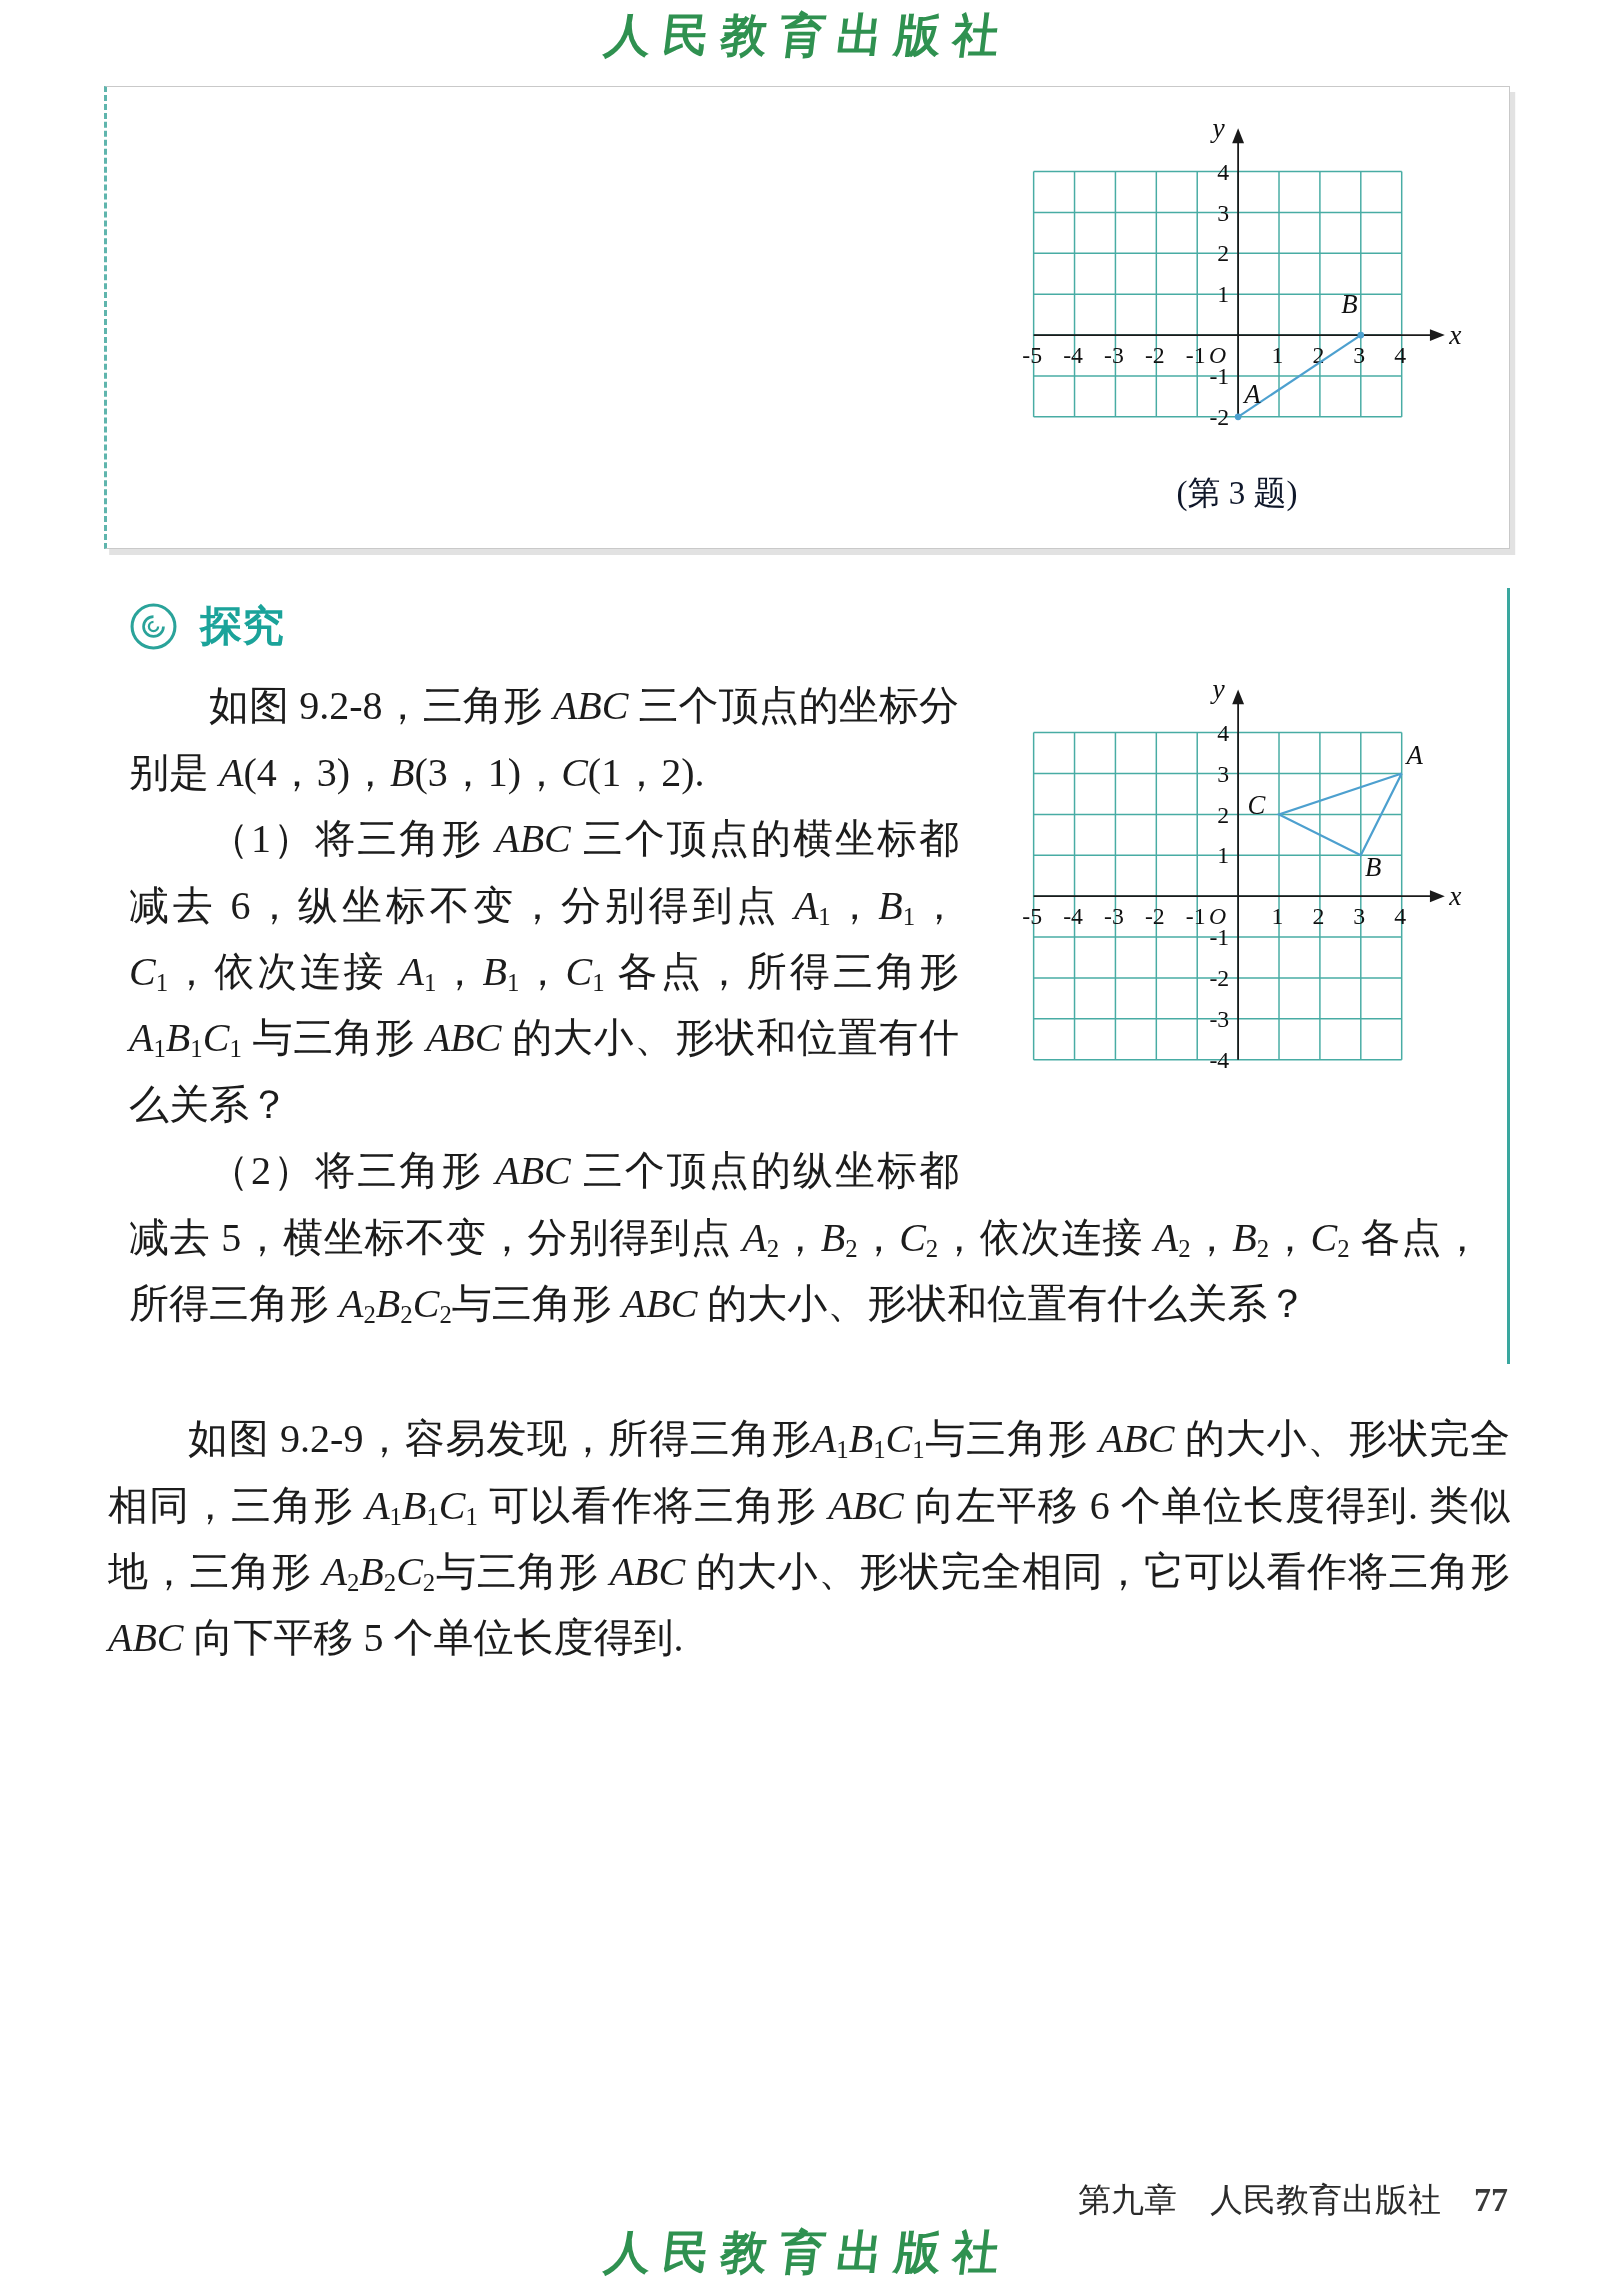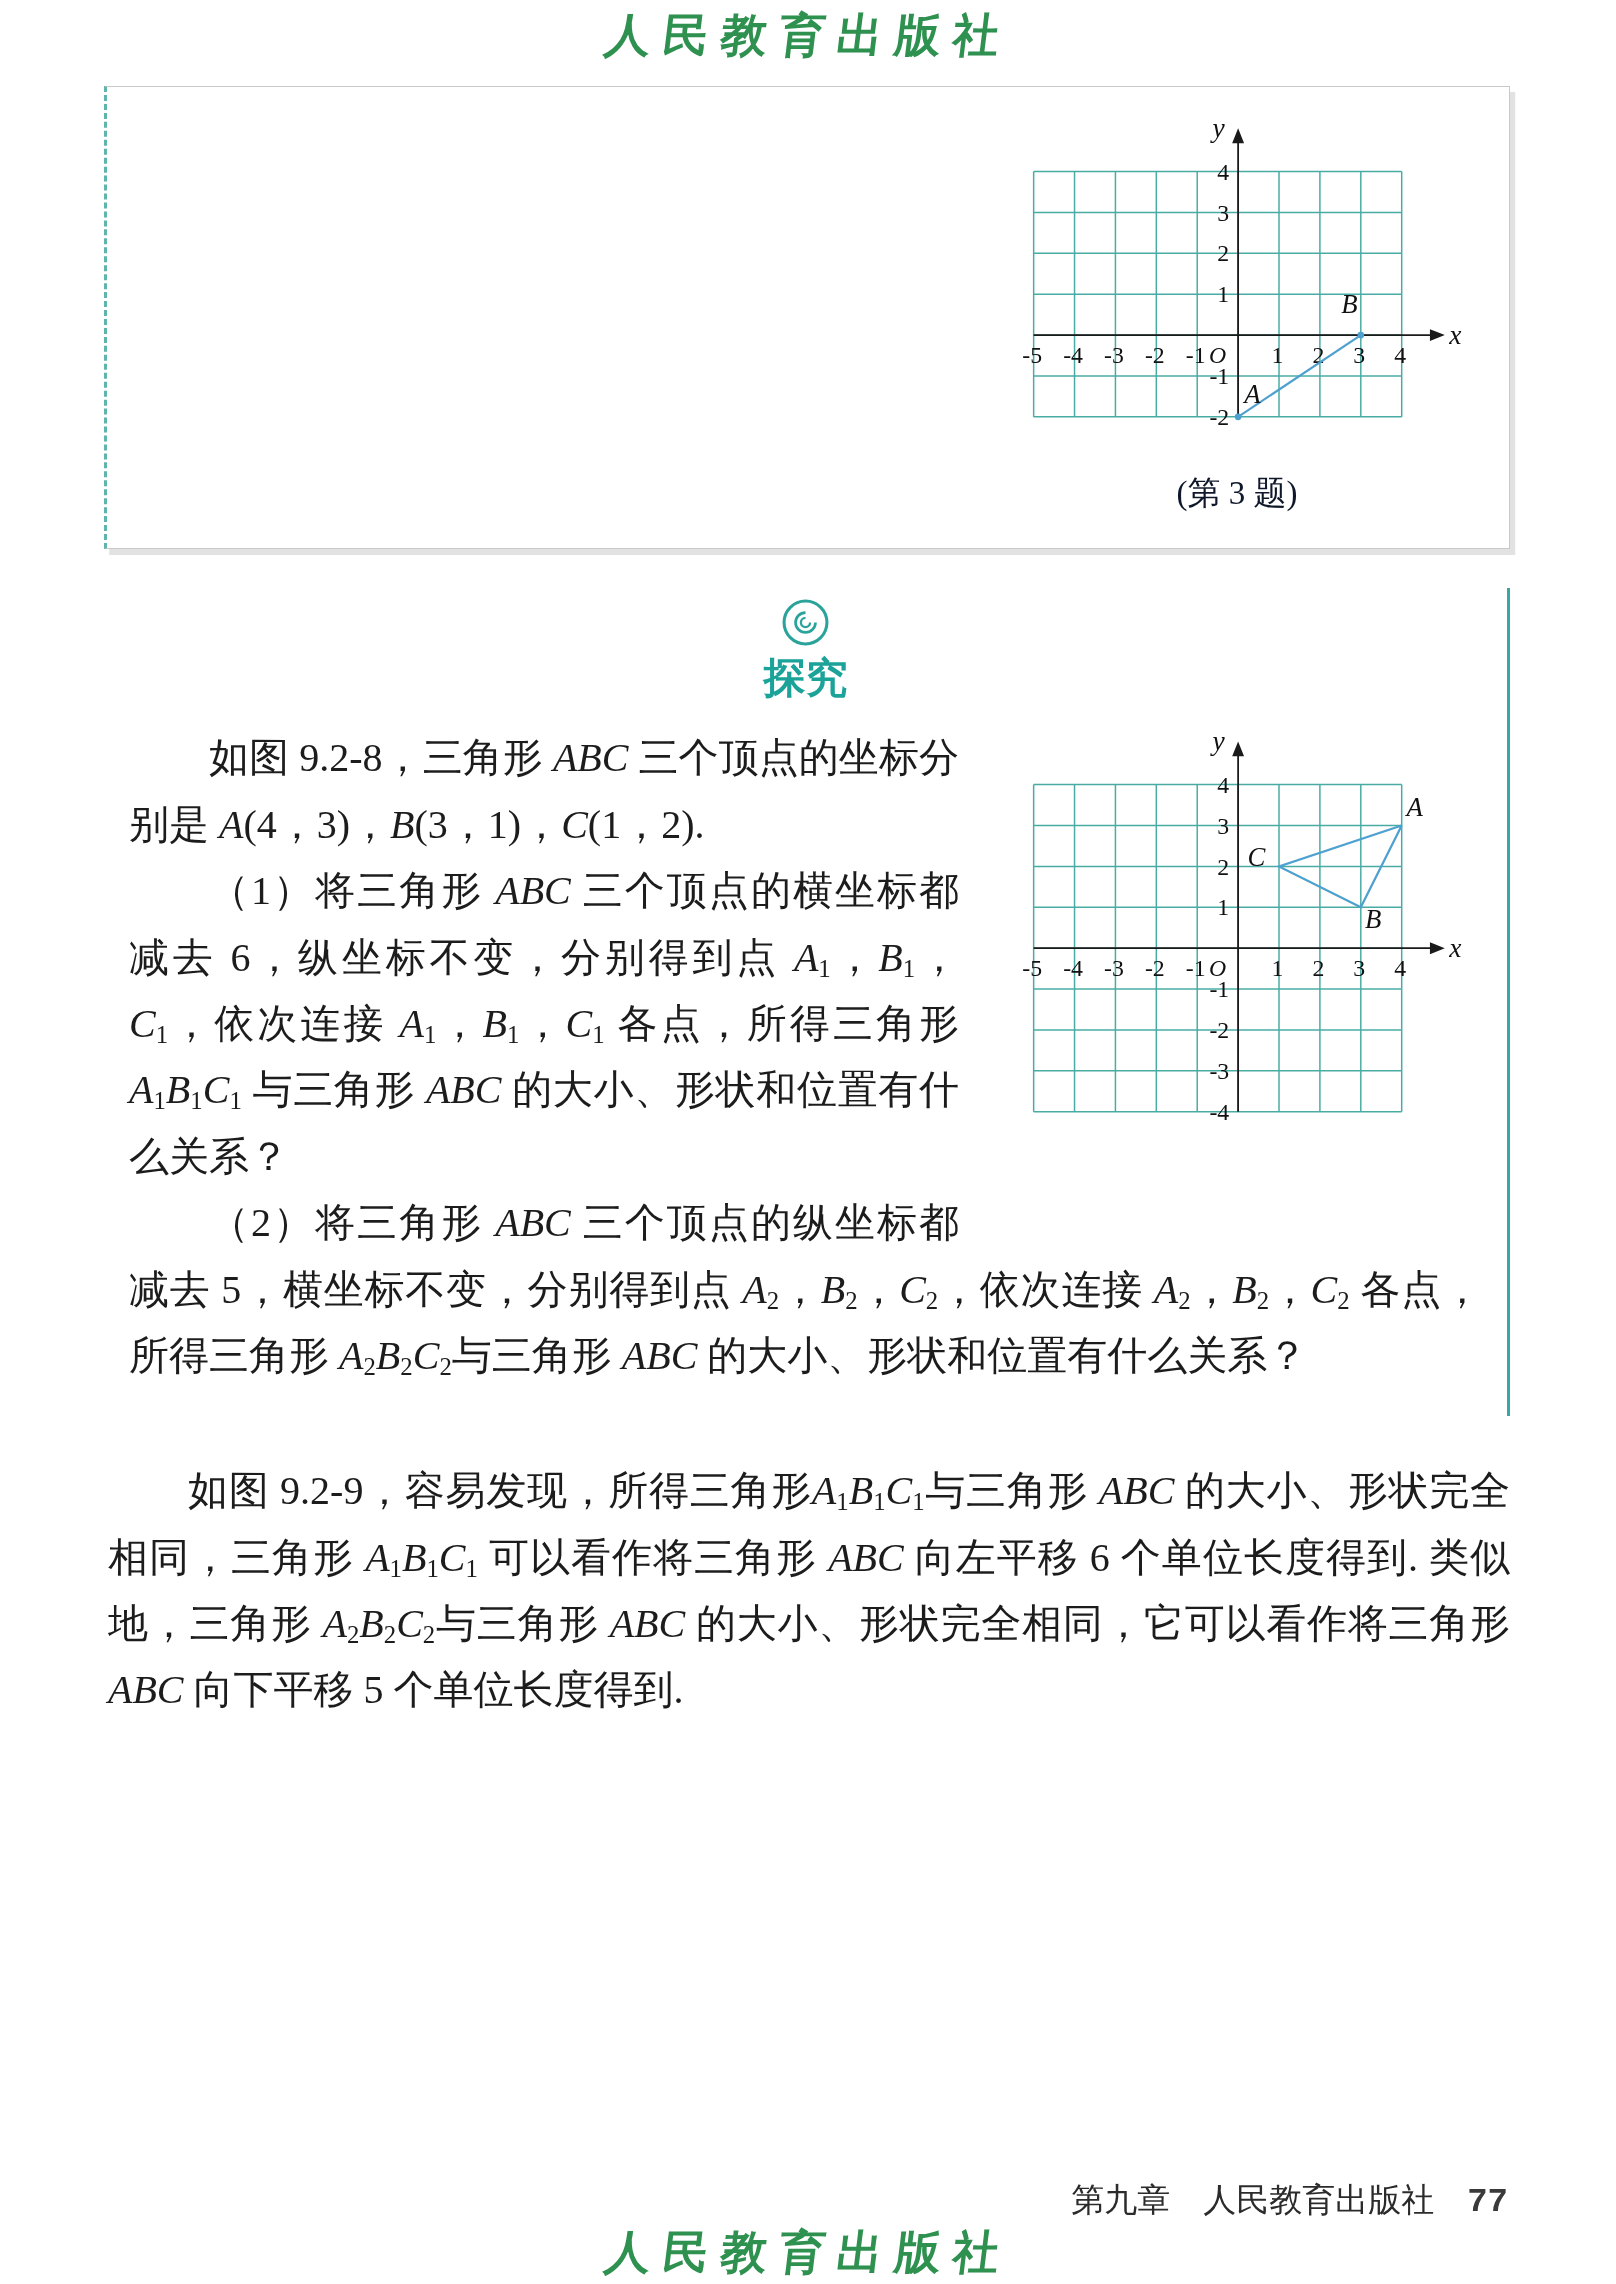--- a/index.html
+++ b/index.html
@@ -33,32 +33,32 @@
   .para { font-size:40px; line-height:1.66; text-align:justify; }
   .indent { text-indent:2em; }
   .para-translate { margin:43px 106px 0 108px; }
   .para-conclusion { margin:42px 106px 0 108px; }
 
   .explore {
     display:flow-root; margin:39px 106px 0 104px;
     border-right:3.7px solid #3aa79f;
     padding:10.4px 25px 27px 25px;
   }
-  .explore-header { display:flex; align-items:center; gap:3px; margin-bottom:19.3px;flex-direction:column; }
+  .explore-header { display:flex; align-items:center; gap:22px; margin-bottom:19.3px; }
   .explore-title { font-size:42px; font-weight:bold; color:#1ba39a; font-family:"Liberation Sans","DejaVu Sans",sans-serif; }
   .explore-fig { margin-bottom:52px; }
   .explore .para { margin:0; }
 
   sub { font-size:62%; vertical-align:-14%; }
   i { font-style:italic; }
 
   .footer { position:absolute; top:2178px; right:108px; font-size:33px; color:#2b2b2b; }
   .footer .pageno {
     margin-left:33px; font-size:34px; font-weight:bold;
-    font-family:Liberation Mono, monospace; color:#3a3a3a;
+    font-family:Liberation Serif, serif; color:#3a3a3a;
   }
 
   
   .tick { font-family:"Liberation Serif",serif; font-size:32px; fill:#111; }
   .italic { font-style:italic; }
   .axisl { font-family:"Liberation Serif",serif; font-style:italic; font-size:37px; fill:#111; }
   .ptl { font-family:"Liberation Serif",serif; font-style:italic; font-size:36px; fill:#111; }
 </style>
 </head>
 <body>

